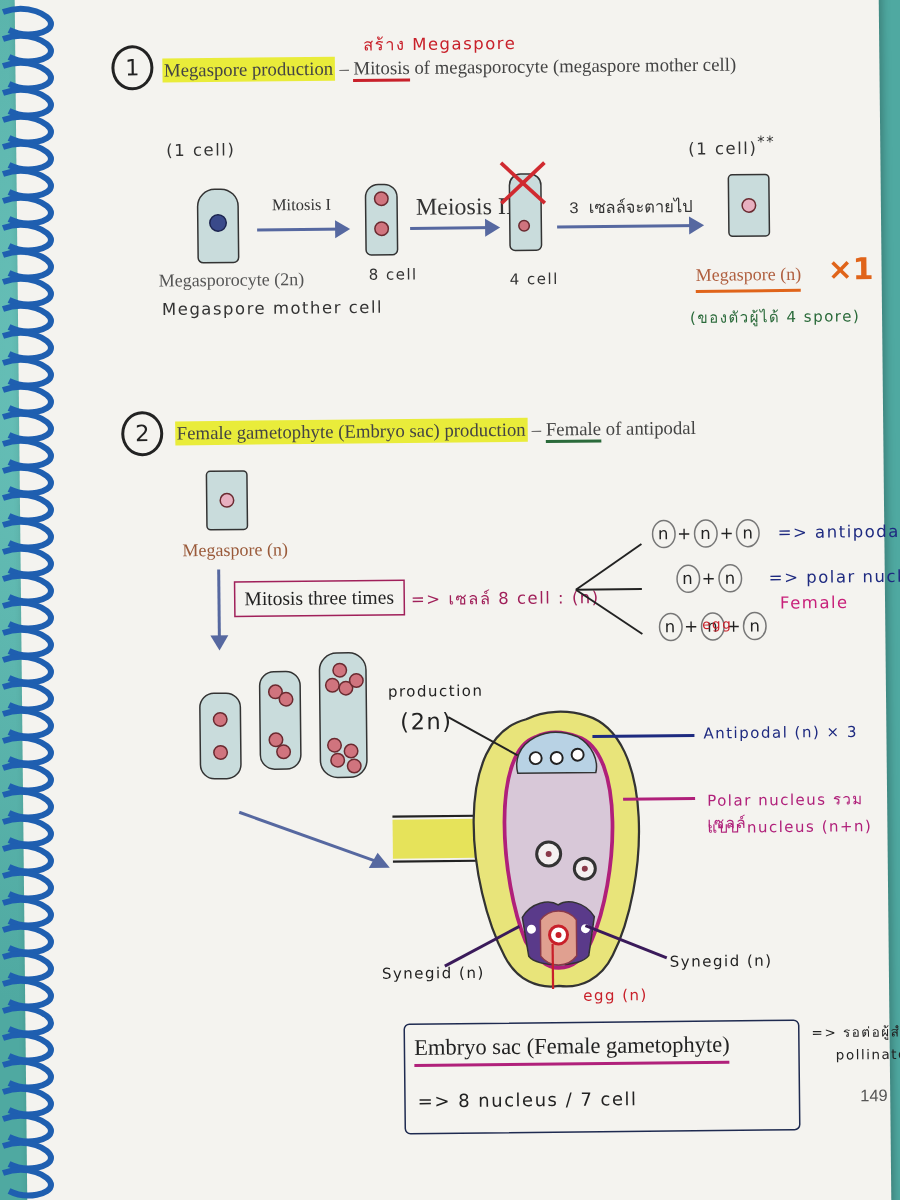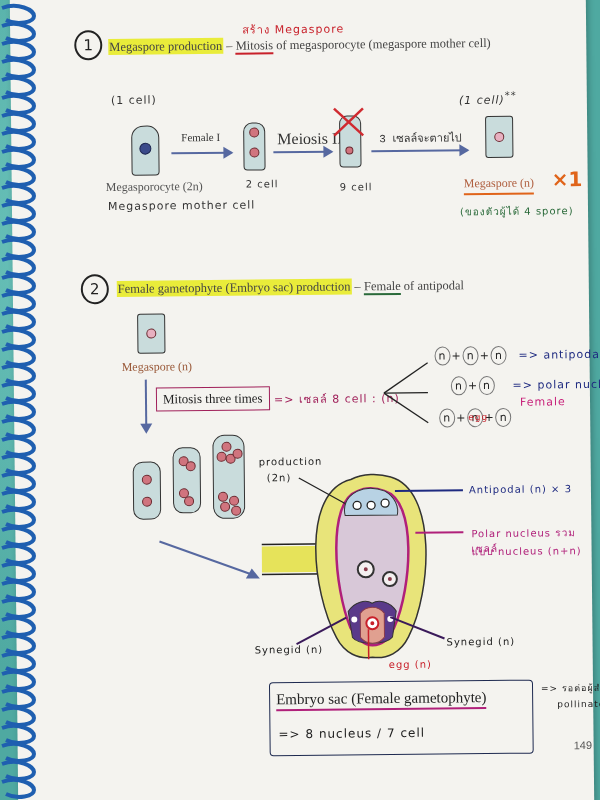--- a/index.html
+++ b/index.html
@@ -32,29 +32,29 @@
   <div class="circle-num" style="left:64px;top:34px;">1</div>
   <div class="abs hand" style="left:232px;top:26px;font-size:11px;color:#c8202a;">สร้าง Megaspore</div>
   <div class="abs print" style="left:98px;top:44px;font-size:12.5px;white-space:nowrap;">
     <span class="hl">Megaspore production</span>
     <span>–</span>
     <span style="border-bottom:2px solid #c8202a;">Mitosis</span>
     <span>of megasporocyte (megaspore mother cell)</span>
   </div>
 
   <div class="abs hand" style="left:100px;top:98px;font-size:11px;color:#333;">(1 cell)</div>
-  <div class="abs hand" style="left:448px;top:98px;font-size:11px;color:#333;font-style:italic;">
+  <div class="abs hand" style="left:448px;top:98px;font-size:11px;color:#333;">
     <span>(1 cell)</span><sup style="font-size:10px;">**</sup>
   </div>
 
   <div class="cell" style="left:120px;top:130px;width:26px;height:48px;border-radius:12px 12px 4px 4px;">
     <div class="nuc" style="left:7px;top:16px;width:10px;height:10px;background:#3a4a8a;border-color:#1c2550;"></div>
   </div>
   <div class="arrow" style="left:160px;top:157px;width:60px;"></div>
-  <div class="abs print" style="left:170px;top:136px;font-size:11px;color:#333;">Female I</div>
+  <div class="abs print" style="left:170px;top:136px;font-size:11px;color:#333;">Mitosis I</div>
 
   <div class="cell" style="left:232px;top:128px;width:20px;height:46px;border-radius:9px 9px 4px 4px;">
     <div class="nuc" style="left:5px;top:4px;"></div>
     <div class="nuc" style="left:5px;top:24px;"></div>
   </div>
   <div class="arrow" style="left:262px;top:157px;width:58px;"></div>
   <div class="abs print" style="left:266px;top:136px;font-size:16px;color:#333;font-family:Liberation Serif, serif;">Meiosis II</div>
 
   <div class="cell" style="left:328px;top:122px;width:20px;height:50px;border-radius:8px 8px 4px 4px;">
     <div class="nuc" style="left:5px;top:30px;width:6px;height:6px;"></div>
@@ -65,22 +65,22 @@
   </svg>
   <div class="arrow" style="left:360px;top:157px;width:96px;"></div>
   <div class="abs" style="left:368px;top:136px;font-size:11px;color:#333;font-family:Liberation Mono, monospace;">3 เซลล์จะตายไป</div>
 
   <div class="cell" style="left:474px;top:124px;width:26px;height:40px;border-radius:3px;">
     <div class="nuc" style="left:8px;top:15px;background:#e8b0c0;"></div>
   </div>
 
   <div class="abs print" style="left:94px;top:184px;font-size:12px;color:#555;">Megasporocyte (2n)</div>
   <div class="abs hand" style="left:96px;top:204px;font-size:11px;color:#333;">Megaspore mother cell</div>
-  <div class="abs hand" style="left:234px;top:184px;font-size:10px;color:#333;">2 cell</div>
-  <div class="abs hand" style="left:328px;top:188px;font-size:10px;color:#333;">9 cell</div>
+  <div class="abs hand" style="left:234px;top:184px;font-size:10px;color:#333;">8 cell</div>
+  <div class="abs hand" style="left:328px;top:188px;font-size:10px;color:#333;">4 cell</div>
   <div class="abs print" style="left:452px;top:184px;font-size:12px;color:#b06040;border-bottom:2px solid #e0641a;padding-bottom:2px;">Megaspore (n)</div>
   <div class="abs" style="left:540px;top:176px;font-size:20px;font-weight:bold;color:#e0641a;font-family:'DejaVu Sans',sans-serif;">×1</div>
   <div class="abs hand" style="left:448px;top:212px;font-size:10px;color:#2a6a3a;">(ของตัวผู้ได้ 4 spore)</div>
 
   <div class="circle-num" style="left:68px;top:278px;">2</div>
   <div class="abs print" style="left:104px;top:286px;font-size:12.5px;white-space:nowrap;">
     <span class="hl">Female gametophyte (Embryo sac) production</span>
     <span>–</span>
     <span style="border-bottom:2px solid #2a6a3a;">Female</span>
     <span>of antipodal</span>
@@ -162,35 +162,35 @@
   </svg>
   <svg class="abs" style="left:240px;top:440px;" width="360" height="240">
     <line x1="44" y1="44" x2="90" y2="70" stroke="#222" stroke-width="1.3"></line>
     <line x1="140" y1="58" x2="208" y2="58" stroke="#1e2a80" stroke-width="2"></line>
     <line x1="160" y1="100" x2="208" y2="100" stroke="#b0207a" stroke-width="2"></line>
     <line x1="90" y1="184" x2="40" y2="210" stroke="#3a1a5a" stroke-width="2"></line>
     <line x1="134" y1="184" x2="188" y2="206" stroke="#3a1a5a" stroke-width="2"></line>
     <line x1="112" y1="196" x2="112" y2="226" stroke="#c8202a" stroke-width="1.5"></line>
   </svg>
   <div class="abs hand" style="left:244px;top:462px;font-size:10px;color:#222;">production</div>
-  <div class="abs hand" style="left:252px;top:478px;font-size:10px;color:#222;">(2n)</div>
+  <div class="abs hand" style="left:252px;top:478px;font-size:15px;color:#222;">(2n)</div>
   <div class="abs hand" style="left:454px;top:492px;font-size:10px;color:#1e2a80;">Antipodal (n) × 3</div>
   <div class="abs hand" style="left:456px;top:534px;font-size:10px;color:#b0207a;">Polar nucleus รวมเซลล์</div>
   <div class="abs hand" style="left:456px;top:552px;font-size:10px;color:#b0207a;">แบบ nucleus (n+n)</div>
   <div class="abs hand" style="left:238px;top:650px;font-size:10px;color:#222;">Synegid (n)</div>
   <div class="abs hand" style="left:430px;top:644px;font-size:10px;color:#222;">Synegid (n)</div>
   <div class="abs hand" style="left:372px;top:666px;font-size:10px;color:#c8202a;">egg (n)</div>
 
   <div class="boxed" style="left:252px;top:688px;width:262px;height:72px;border-color:#1e2a50;">
     <div class="abs print" style="left:6px;top:8px;font-size:15px;color:#222;border-bottom:2.5px solid #b0207a;padding-bottom:1px;white-space:nowrap;">Embryo sac (Female gametophyte)</div>
     <div class="abs hand" style="left:8px;top:44px;font-size:12px;color:#222;">=&gt; 8 nucleus / 7 cell</div>
   </div>
   <div class="abs hand" style="left:524px;top:690px;font-size:9px;color:#222;white-space:nowrap;">=&gt; รอต่อผู้สำหรับ</div>
   <div class="abs hand" style="left:540px;top:708px;font-size:9px;color:#222;">pollinate</div>
-  <div class="abs" style="left:556px;top:734px;font-size:11px;color:#555;font-family:'Liberation Sans',sans-serif;margin-top:14px;">149</div>
+  <div class="abs" style="left:556px;top:734px;font-size:11px;color:#555;font-family:'Liberation Sans',sans-serif;">149</div>
 </div>
 
 <svg class="spiral" viewBox="0 0 46 800">
   <g fill="none" stroke="#1f5fb0" stroke-width="4">
     <path d="M2,8 C18,2 34,10 34,16 C34,22 18,26 6,20"></path>
       <path d="M2,26 C18,20 34,28 34,34 C34,40 18,44 6,38"></path>
     <path d="M2,44 C18,38 34,46 34,52 C34,58 18,62 6,56"></path>
       <path d="M2,62 C18,56 34,64 34,70 C34,76 18,80 6,74"></path>
     <path d="M2,80 C18,74 34,82 34,88 C34,94 18,98 6,92"></path>
       <path d="M2,98 C18,92 34,100 34,106 C34,112 18,116 6,110"></path>

